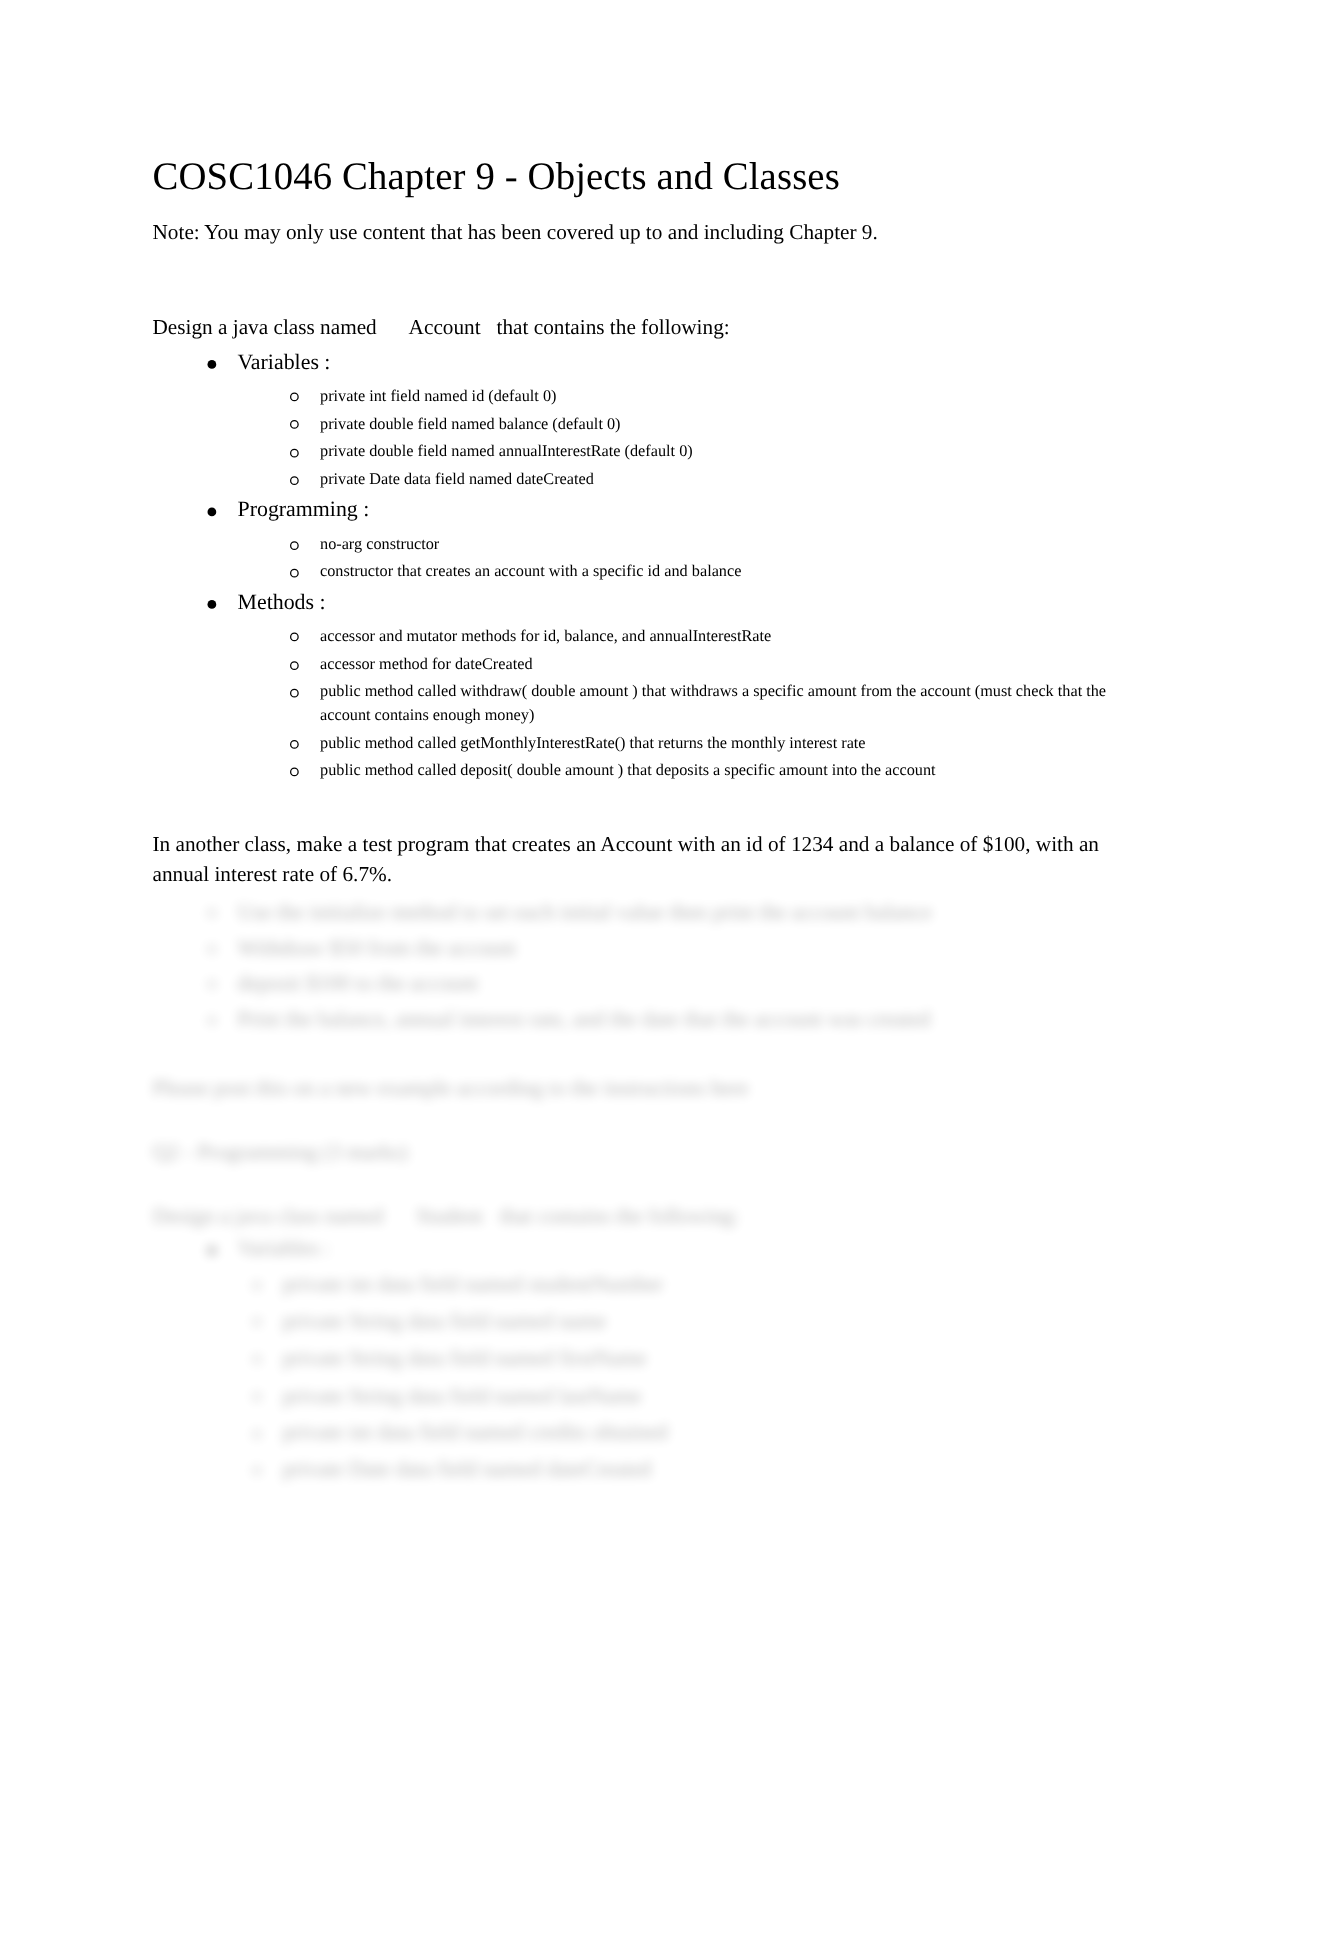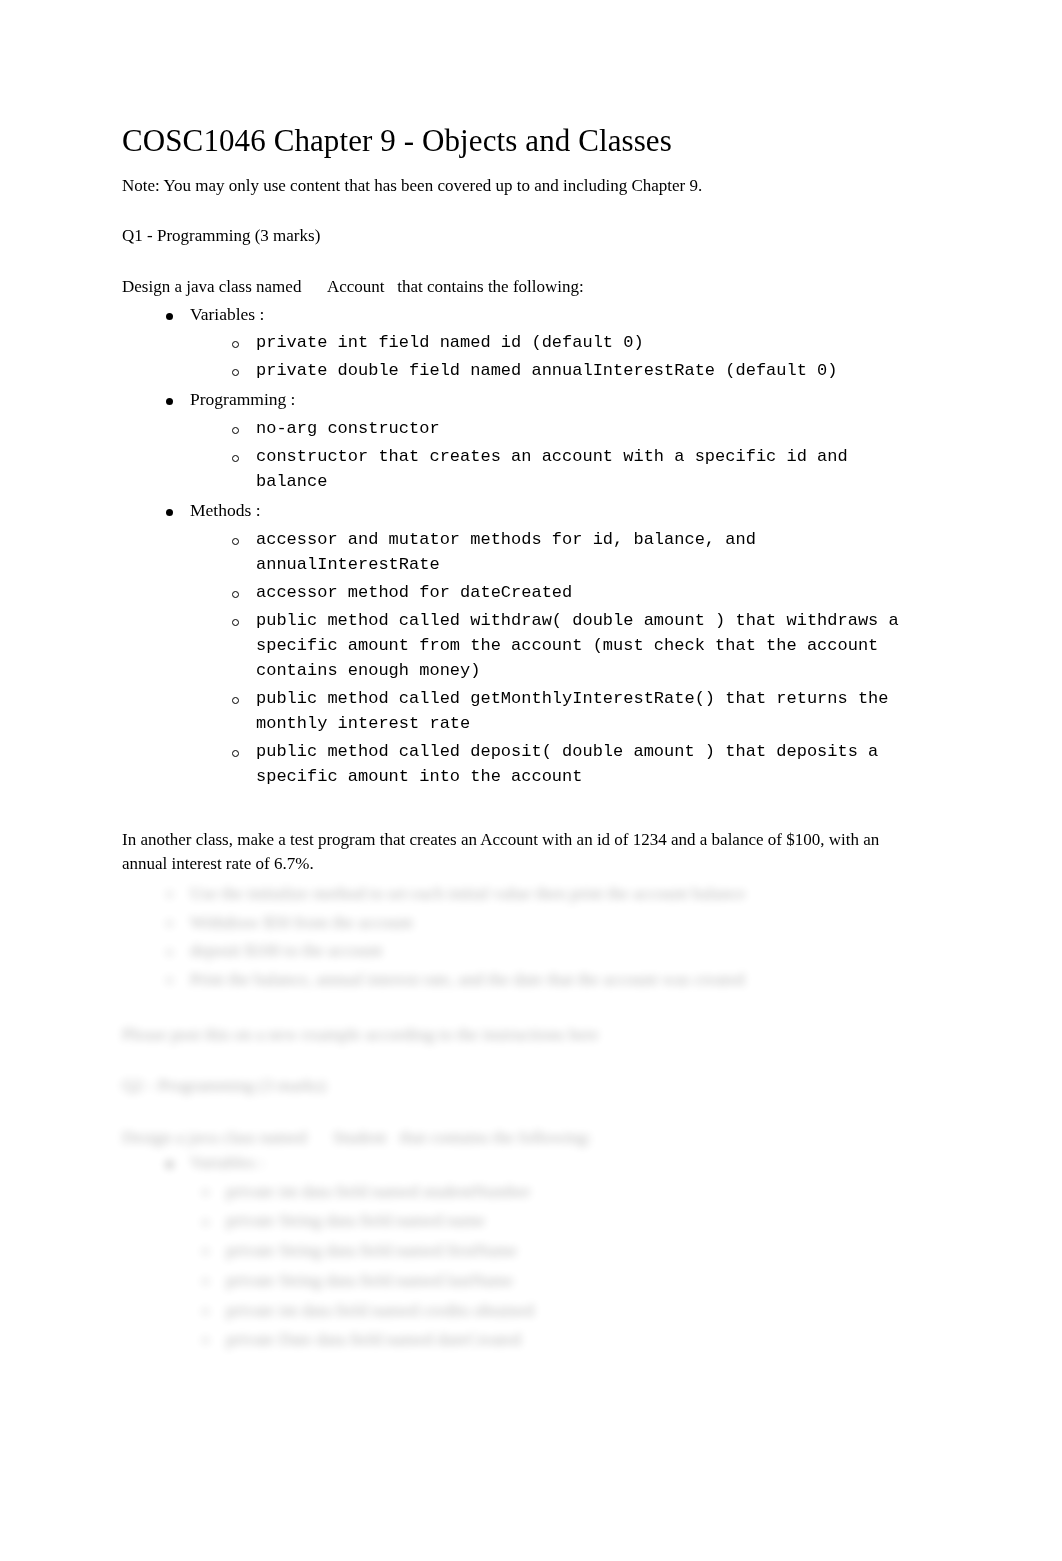--- a/index.html
+++ b/index.html
@@ -69,25 +69,24 @@
     border-radius: 50%;
   }
 
   ul.lvl2 {
     list-style: none;
     margin: 4px 0 2px 0;
     padding: 0 0 0 36px;
   }
   ul.lvl2 > li {
     position: relative;
-    font-size: 17px;
+    font-size: 13px;
     line-height: 1.47;
     padding-left: 30px;
     margin: 0 0 3px 0;
-    font-family: Liberation Mono, monospace;
   }
   ul.lvl2 > li > .bullet-circle {
     position: absolute;
     left: 6px;
     top: 0.58em;
     width: 7px;
     height: 7px;
     border: 1.3px solid #000;
     border-radius: 50%;
     box-sizing: border-box;
@@ -180,41 +179,48 @@
 
 <div class="page">
   <div class="content">
 
     <h1 class="doc-title">COSC1046 Chapter 9 - Objects and Classes</h1>
 
     <p class="para">Note: You may only use content that has been covered up to and including Chapter 9.</p>
 
     <div class="spacer-line"></div>
 
-    <p class="para">Q1 - Programming (3 marks)</p>
 
     <div class="spacer-line"></div>
 
     <p class="para">
       <span>Design a java class named</span><span class="code-span">&nbsp;&nbsp;&nbsp;&nbsp;&nbsp;&nbsp;</span><span>Account</span><span class="code-span">&nbsp;&nbsp;&nbsp;</span><span>that contains the following:</span>
     </p>
 
     <ul class="lvl1">
 
       <li>
         <span class="bullet-disc"></span>
         <span>Variables  :</span>
         <ul class="lvl2">
           <li>
             <span class="bullet-circle"></span>
             <span>private int field named id (default 0)</span>
           </li>
           <li>
             <span class="bullet-circle"></span>
+            <span>private double field named balance (default 0)</span>
+          </li>
+          <li>
+            <span class="bullet-circle"></span>
             <span>private double field named annualInterestRate (default 0)</span>
+          </li>
+          <li>
+            <span class="bullet-circle"></span>
+            <span>private Date data field named dateCreated</span>
           </li>
         </ul>
       </li>
 
       <li>
         <span class="bullet-disc"></span>
         <span>Programming  :</span>
         <ul class="lvl2">
           <li>
             <span class="bullet-circle"></span>

